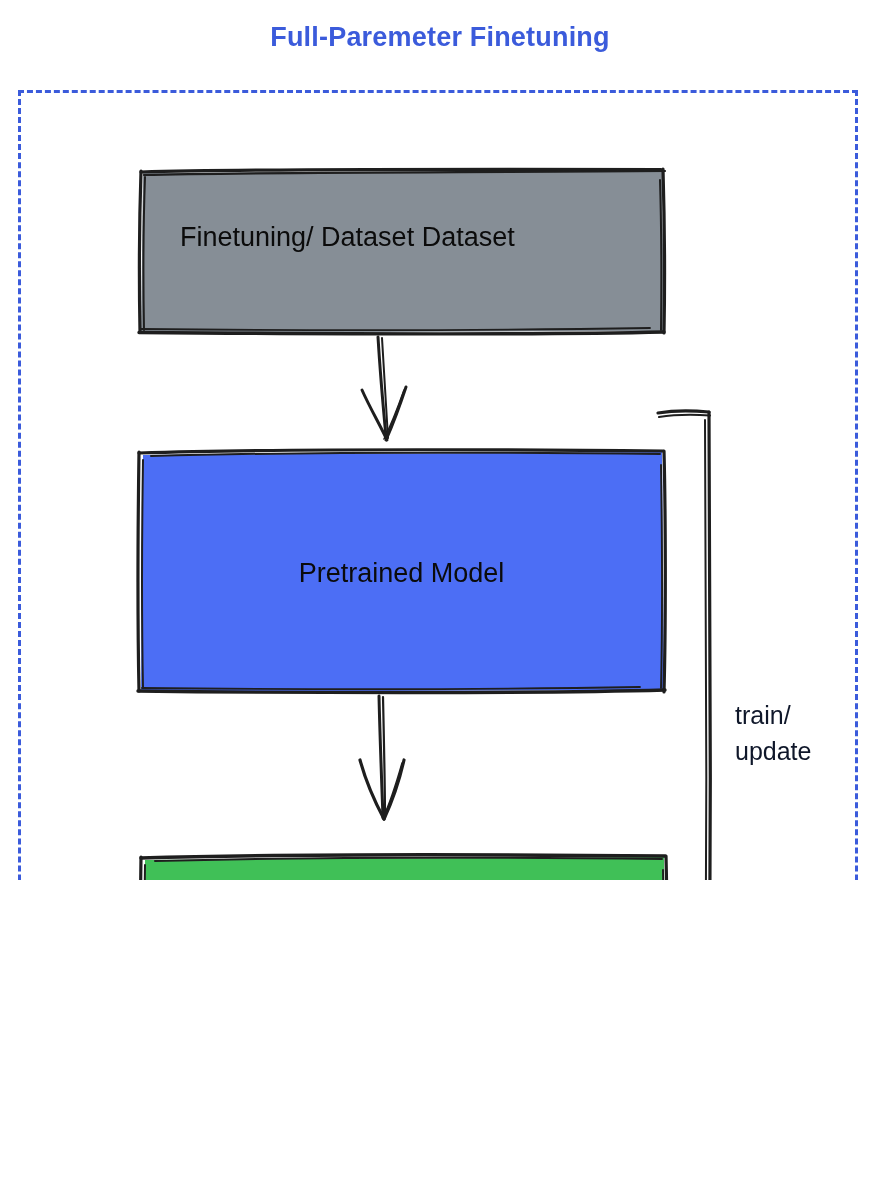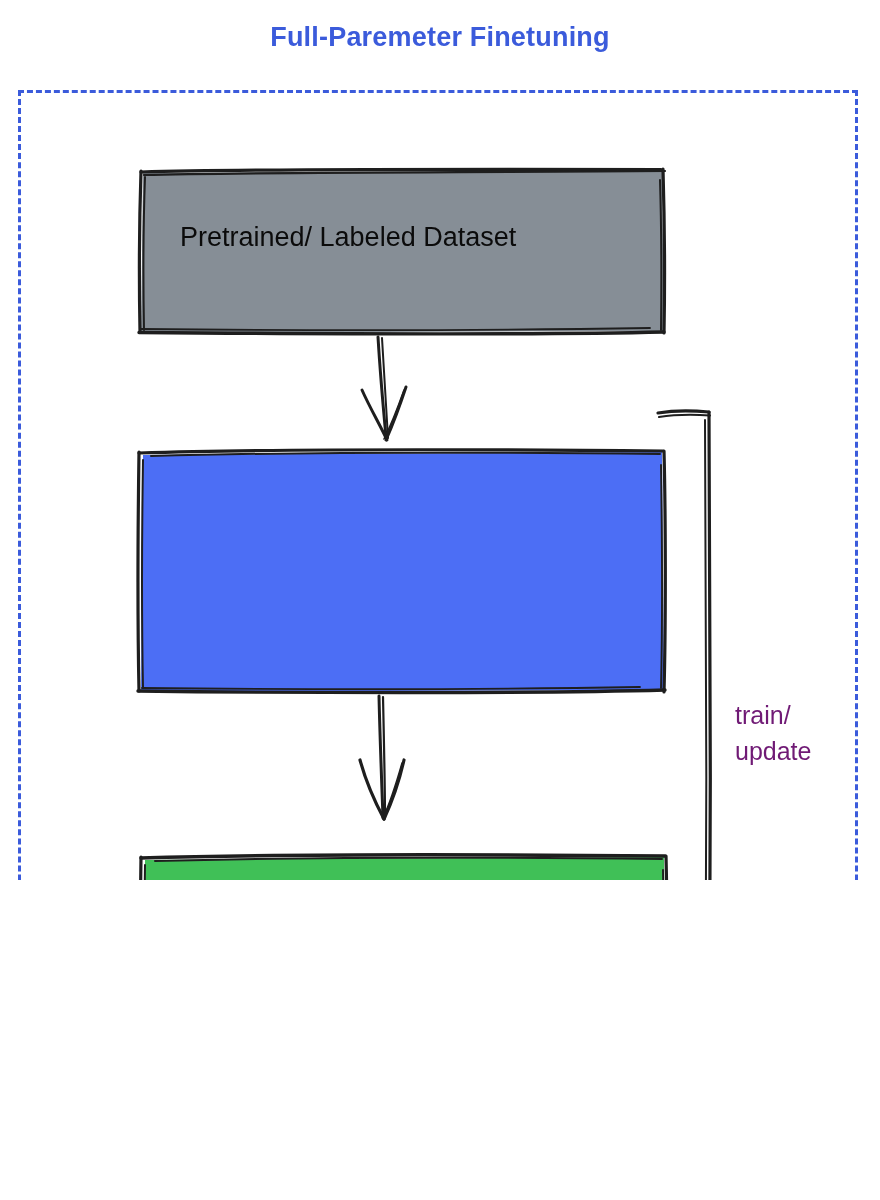--- a/index.html
+++ b/index.html
@@ -73,21 +73,21 @@
   }
   #label-classifier {
     left: 140px;
     top: 963px;
     width: 527px;
   }
   #edge-label-train {
     position: absolute;
     left: 735px;
     top: 697px;
-    color: #701a75;
+    color: #0f172a;
     font-size: 25px;
     line-height: 36px;
     font-family: "Liberation Sans", sans-serif;
     white-space: pre;
   }
 </style>
 </head>
 <body>
 
 <div id="canvas">
@@ -159,20 +159,21 @@
     <g>
       <path d="M 658 413 C 670 411.0, 692 410.5, 709 412.0" fill="none" stroke="#1e1e1e" stroke-width="3.2" stroke-linecap="round"></path>
       <path d="M 659 417 C 672 415.0, 694 414.5, 710 415.5" fill="none" stroke="#1e1e1e" stroke-width="2.0" stroke-linecap="round"></path>
       <path d="M 709 412 C 710.5 600, 711.0 950, 709 1140" fill="none" stroke="#1e1e1e" stroke-width="3.2" stroke-linecap="round"></path>
       <path d="M 705 420 C 706.5 610, 707.0 950, 705 1138" fill="none" stroke="#1e1e1e" stroke-width="2.0" stroke-linecap="round"></path>
       <path d="M 710 1140 C 695 1142.0, 672 1142.5, 656 1141.0" fill="none" stroke="#1e1e1e" stroke-width="3.2" stroke-linecap="round"></path>
       <path d="M 707 1136 C 692 1138.0, 672 1138.5, 658 1137.0" fill="none" stroke="#1e1e1e" stroke-width="2.0" stroke-linecap="round"></path>
     </g>
   </svg>
 
-  <div class="node-label" id="label-dataset">Pretrained/ Labeled Dataset</div>
+  <div class="node-label" id="label-dataset">Finetuning/ Dataset Dataset</div>
 
+  <div class="node-label" id="label-pretrained">Pretrained Model</div>
 
 
   <div id="edge-label-train">train/
 update</div>
 
 </div>
 
 </body></html>

